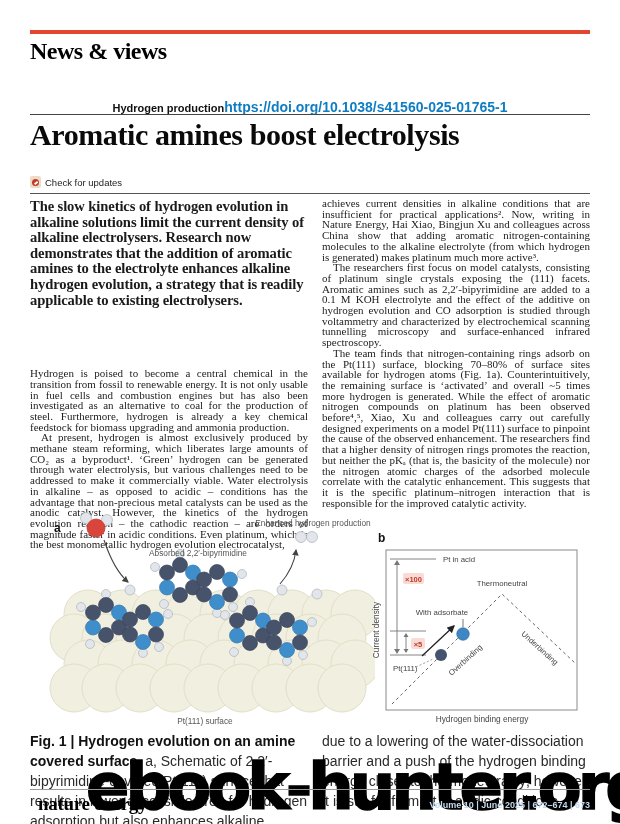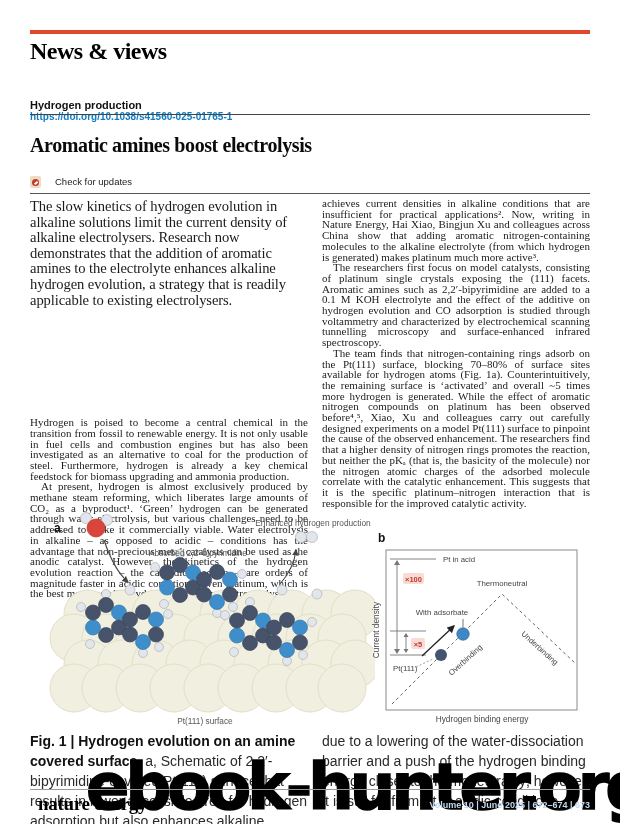--- a/index.html
+++ b/index.html
@@ -3,41 +3,41 @@
 <meta charset="utf-8">
 <style>
   * { margin:0; padding:0; box-sizing:border-box; }
   html,body { width:620px; height:824px; background:#fff; overflow:hidden; }
   body { position:relative; font-family:"Liberation Serif", serif; color:#1c1c1c; }
   .abs { position:absolute; }
 
   .topbar { left:30px; top:30px; width:560px; height:4px; background:#e0482d; }
   .newsviews { left:30px; top:38px; font-size:24px; font-weight:bold; letter-spacing:-0.5px; color:#000; }
 
-  .kicker-row { left:30px; top:99px; width:560px; display:flex; justify-content:center; align-items:baseline;flex-direction:column; }
+  .kicker-row { left:30px; top:99px; width:560px; display:flex; justify-content:center; align-items:baseline; }
   .kicker { font-family:"Liberation Sans", sans-serif; font-size:11px; font-weight:bold; color:#111; }
-  .doi { font-family:"Liberation Sans", sans-serif; font-size:10px; font-weight:bold; color:#0f7dc4; text-decoration:none; }
+  .doi { font-family:"Liberation Sans", sans-serif; font-size:14px; font-weight:bold; color:#0f7dc4; text-decoration:none; }
   .rule-dark { left:30px; top:114px; width:560px; height:1px; background:#444; }
 
-  .title { left:30px; top:118px; width:560px; font-size:20px; font-weight:bold; letter-spacing:-0.4px; color:#0a0a0a;margin-top:16px; }
+  .title { left:30px; top:118px; width:560px; font-size:30px; font-weight:bold; letter-spacing:-0.4px; color:#0a0a0a; }
 
   .author-row { left:30px; top:176px; width:560px; display:flex; justify-content:space-between; align-items:center; }
   .authors { font-family:"Liberation Sans", sans-serif; font-size:12px; font-weight:bold; color:#111; }
-  .check { display:flex; align-items:flex-start; gap:14px; font-family:"Liberation Sans", sans-serif; font-size:9.5px; color:#222; cursor:pointer; }
+  .check { display:flex; align-items:center; gap:4px; font-family:"Liberation Sans", sans-serif; font-size:9.5px; color:#222; cursor:pointer; }
   .cm-box { width:11px; height:12px; background:#ecdcc3; border-radius:2px; position:relative; }
   .cm-dot { position:absolute; left:2px; top:2.5px; width:7px; height:7px; border-radius:50%; background:#c23a2b; }
   .cm-dot:after { content:""; position:absolute; left:1.5px; top:3px; width:4px; height:1.5px; background:#fff; transform:rotate(-40deg); }
   .rule-mid { left:30px; top:193px; width:560px; height:1px; background:#555; }
 
   .col-left  { left:30px;  top:199px; width:278px; }
   .col-right { left:322px; top:198px; width:268px; }
-  .standfirst { font-size:14.6px; line-height:15.6px; font-weight:normal; color:#1a1a1a; letter-spacing:-0.1px; }
+  .standfirst { font-size:14.6px; line-height:15.6px; font-weight:bold; color:#1a1a1a; letter-spacing:-0.1px; }
   .bodytext p { font-size:11px; line-height:10.7px; text-align:justify; hyphens:auto; }
   .bodytext p.indent { text-indent:11px; }
-  .col-left .bodytext { margin-top:109px; }
+  .col-left .bodytext { margin-top:60px; }
 
   .figure-a { left:30px; top:512px; width:345px; height:216px; }
   .figure-b { left:370px; top:528px; width:250px; height:200px; }
   svg text { font-family:"Liberation Sans", sans-serif; }
   .panel-label { font-size:12px; font-weight:bold; fill:#111; }
   .fig-note { font-size:8.3px; fill:#555; }
   .axis-label { font-size:8.3px; fill:#444; }
   .b-note { font-size:7.8px; fill:#444; }
   .slope-note { font-size:7.8px; fill:#444; }
   .mult { font-size:7.5px; font-weight:bold; fill:#c23a2b; }

